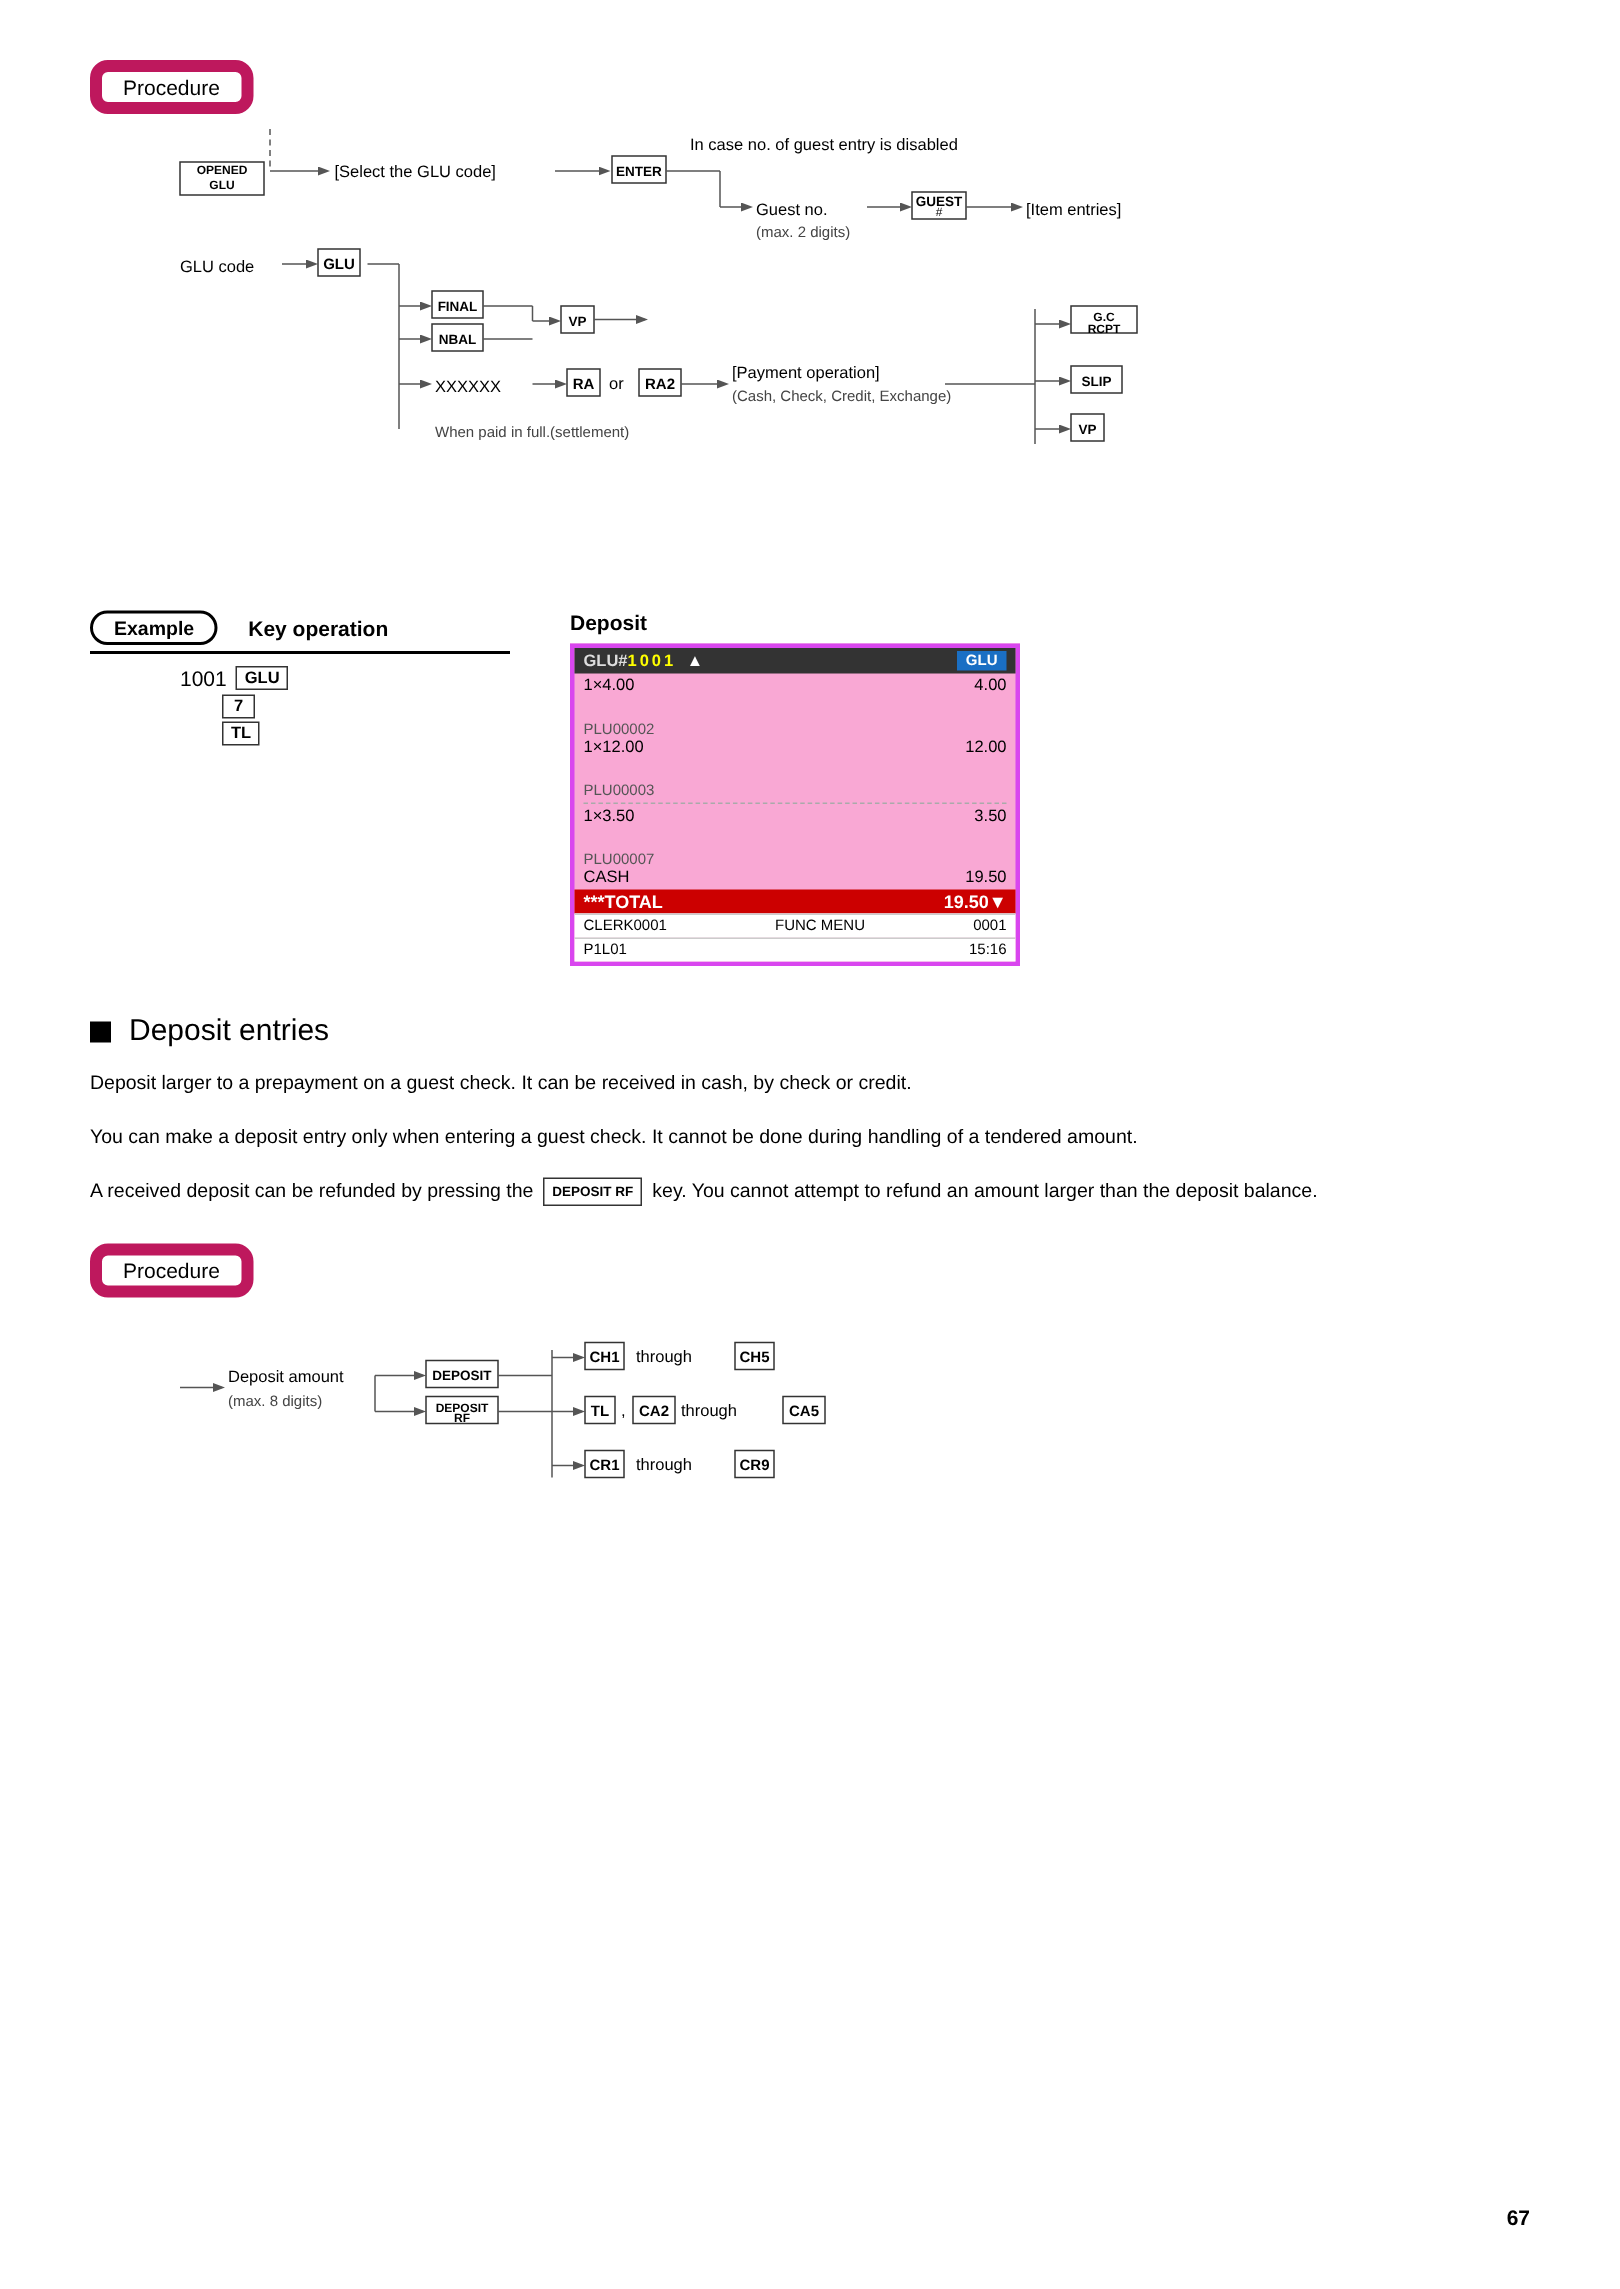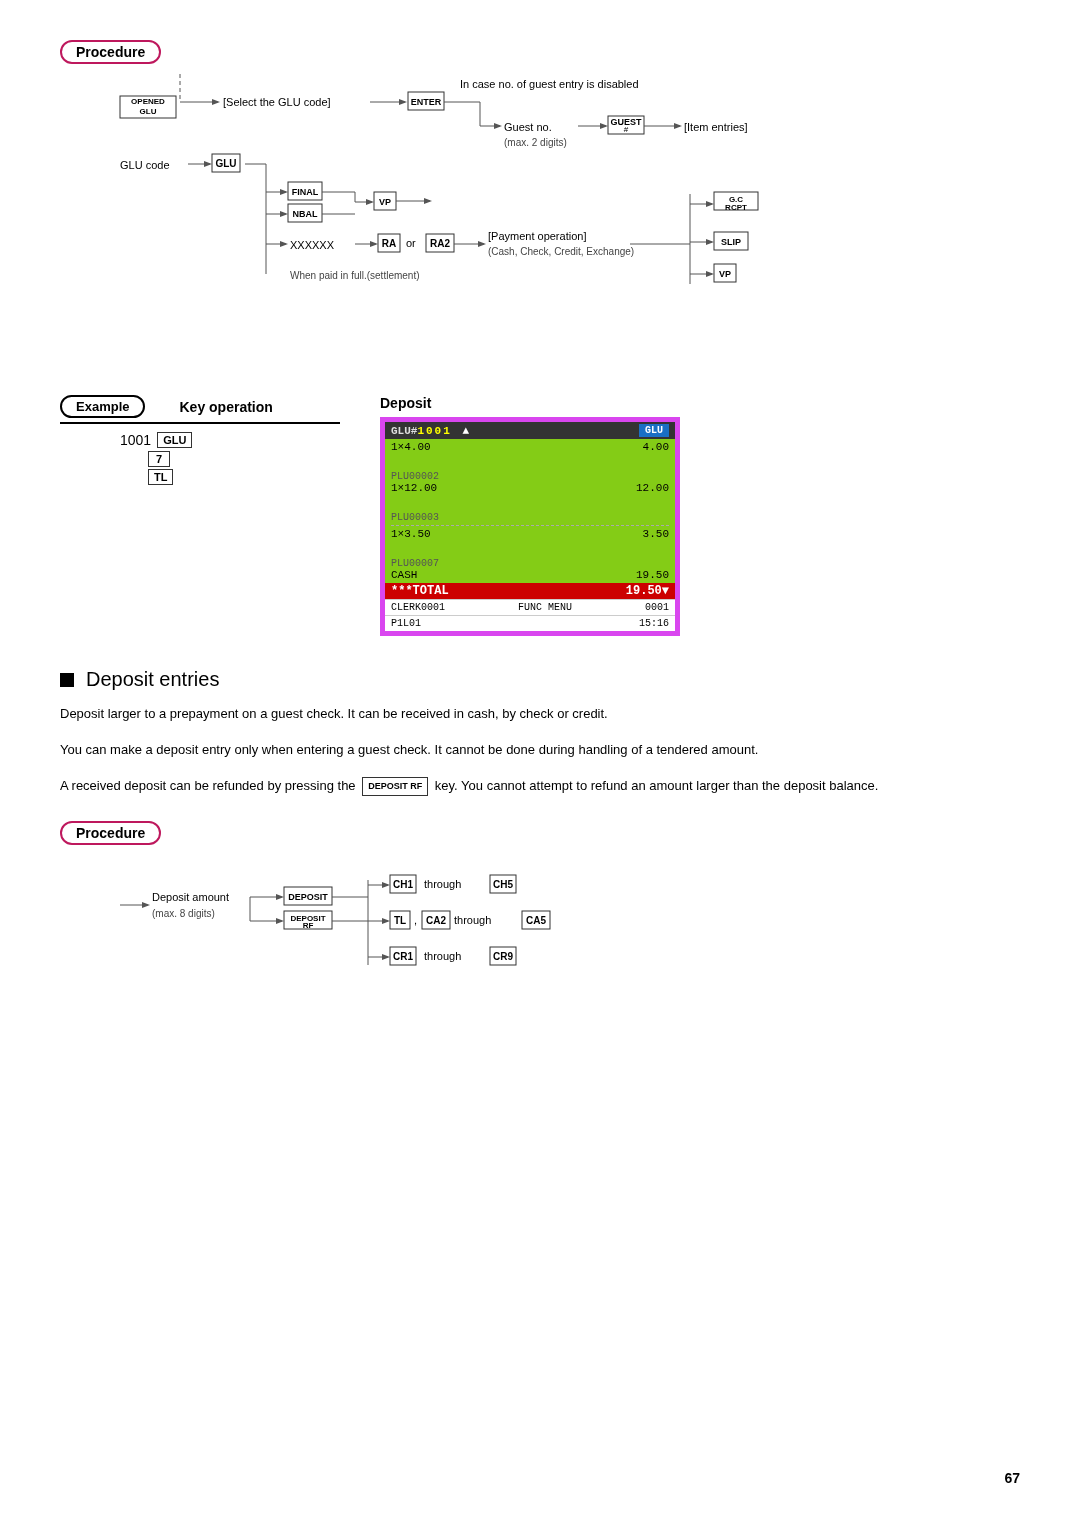--- a/index.html
+++ b/index.html
@@ -14,24 +14,24 @@
     }
 
     .section-title {
       font-size: 15px;
       font-weight: bold;
       margin-bottom: 6px;
     }
 
     .procedure-badge {
       display: inline-block;
-      border: 2px solid #be185d;
+      border: 8px solid #be185d;
       border-radius: 12px;
       padding: 2px 14px;
-      font-weight: bold;
+      font-weight: normal;
       font-size: 14px;
       margin-bottom: 10px;
       background: #fff;
     }
 
     .example-badge {
       display: inline-block;
       border: 2px solid #000;
       border-radius: 12px;
       padding: 2px 14px;
@@ -67,21 +67,21 @@
       margin-top: 16px;
       align-items: flex-start;
     }
 
     .example-left {
       width: 280px;
     }
 
     .example-header {
       display: flex;
-      gap: 34px;
+      gap: 20px;
       align-items: center;
       border-bottom: 2px solid #000;
       padding-bottom: 4px;
       margin-bottom: 8px;
     }
 
     .key-op-label {
       font-weight: bold;
       font-size: 14px;
     }
@@ -94,24 +94,24 @@
       gap: 2px;
     }
 
     .key-sequence .key-box {
       font-size: 11px;
     }
 
     
     .display-screen {
       width: 300px;
-      border: 5px solid #d946ef;
-      font-family: Liberation Mono, monospace;
+      border: 3px solid #d946ef;
+      font-family: Liberation Sans, sans-serif;
       font-size: 11px;
-      background: #84cc16;
+      background: #f9a8d4;
     }
 
     .display-header {
       background: #333;
       color: #fff;
       padding: 2px 6px;
       display: flex;
       justify-content: space-between;
       align-items: center;
       font-size: 11px;

